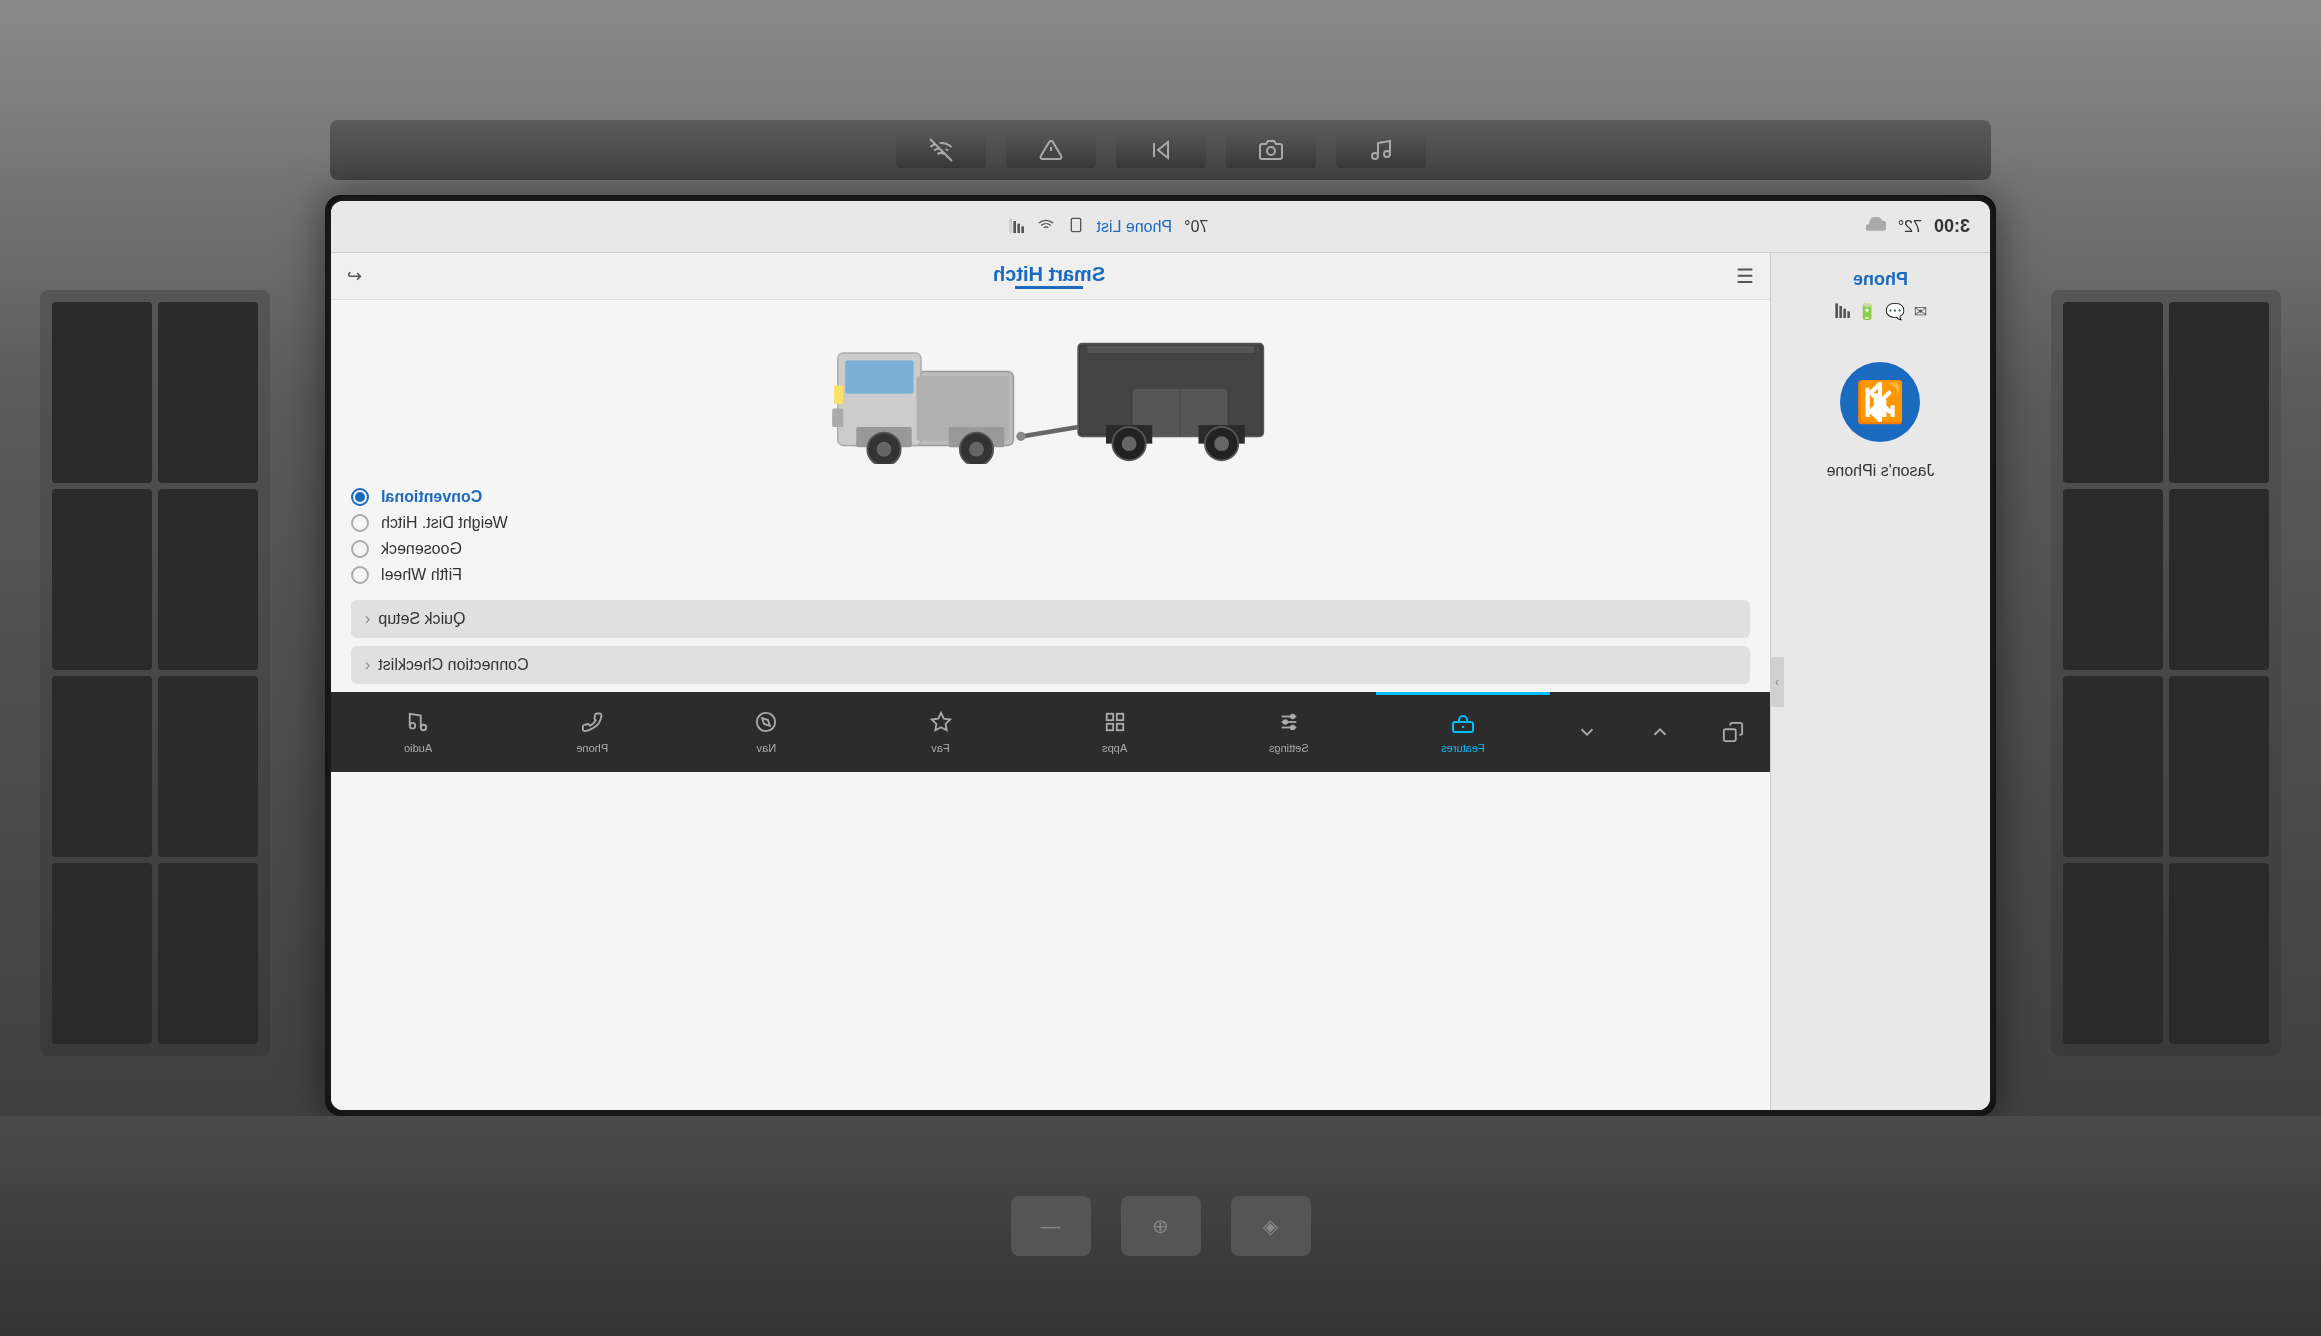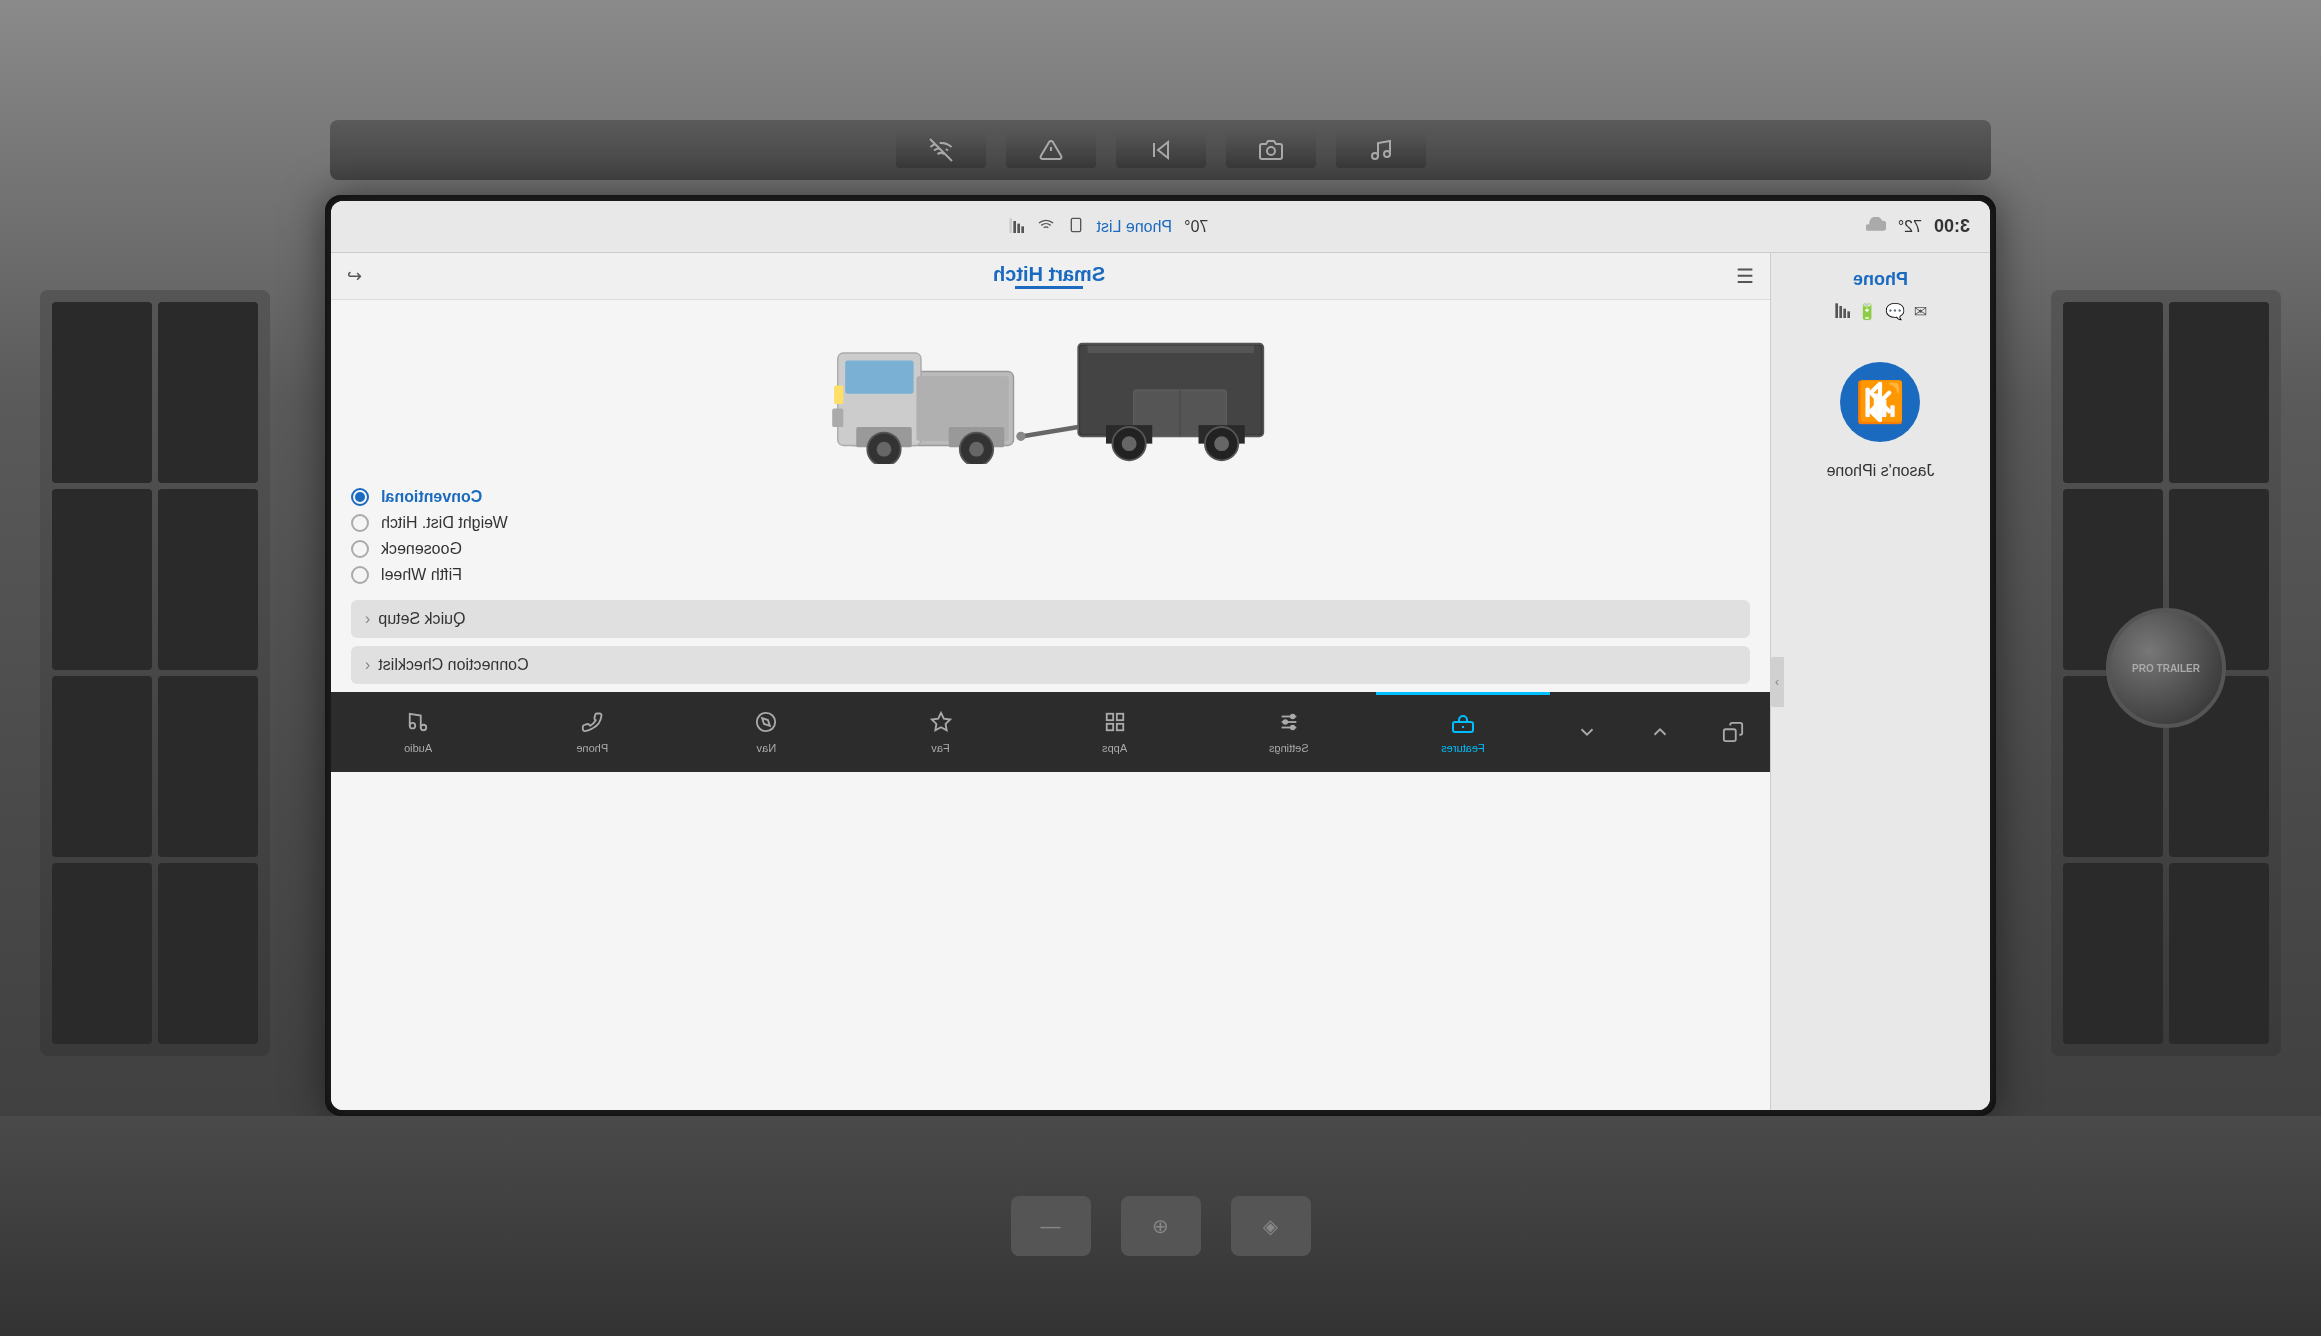--- a/index.html
+++ b/index.html
@@ -521,25 +521,20 @@
     <div class="vent-slot"></div>
     <div class="vent-slot"></div>
     <div class="vent-slot"></div>
     <div class="vent-slot"></div>
     <div class="vent-slot"></div>
     <div class="vent-slot"></div>
     <div class="vent-slot"></div>
     <div class="vent-slot"></div>
   </div>
 
-  <div class="right-knob-area">
-    <div class="knob">
-      <span>PRO TRAILER</span>
-    </div>
-  </div>
 
   <div class="screen-bezel">
     <div class="screen">
 
       <div class="status-bar">
         <div class="status-left">
           <span style="font-weight:bold;font-size:18px;">3:00</span>
           <span>72°</span>
           <span>
             <svg width="20" height="16" viewBox="0 0 24 18" fill="#aaa">

